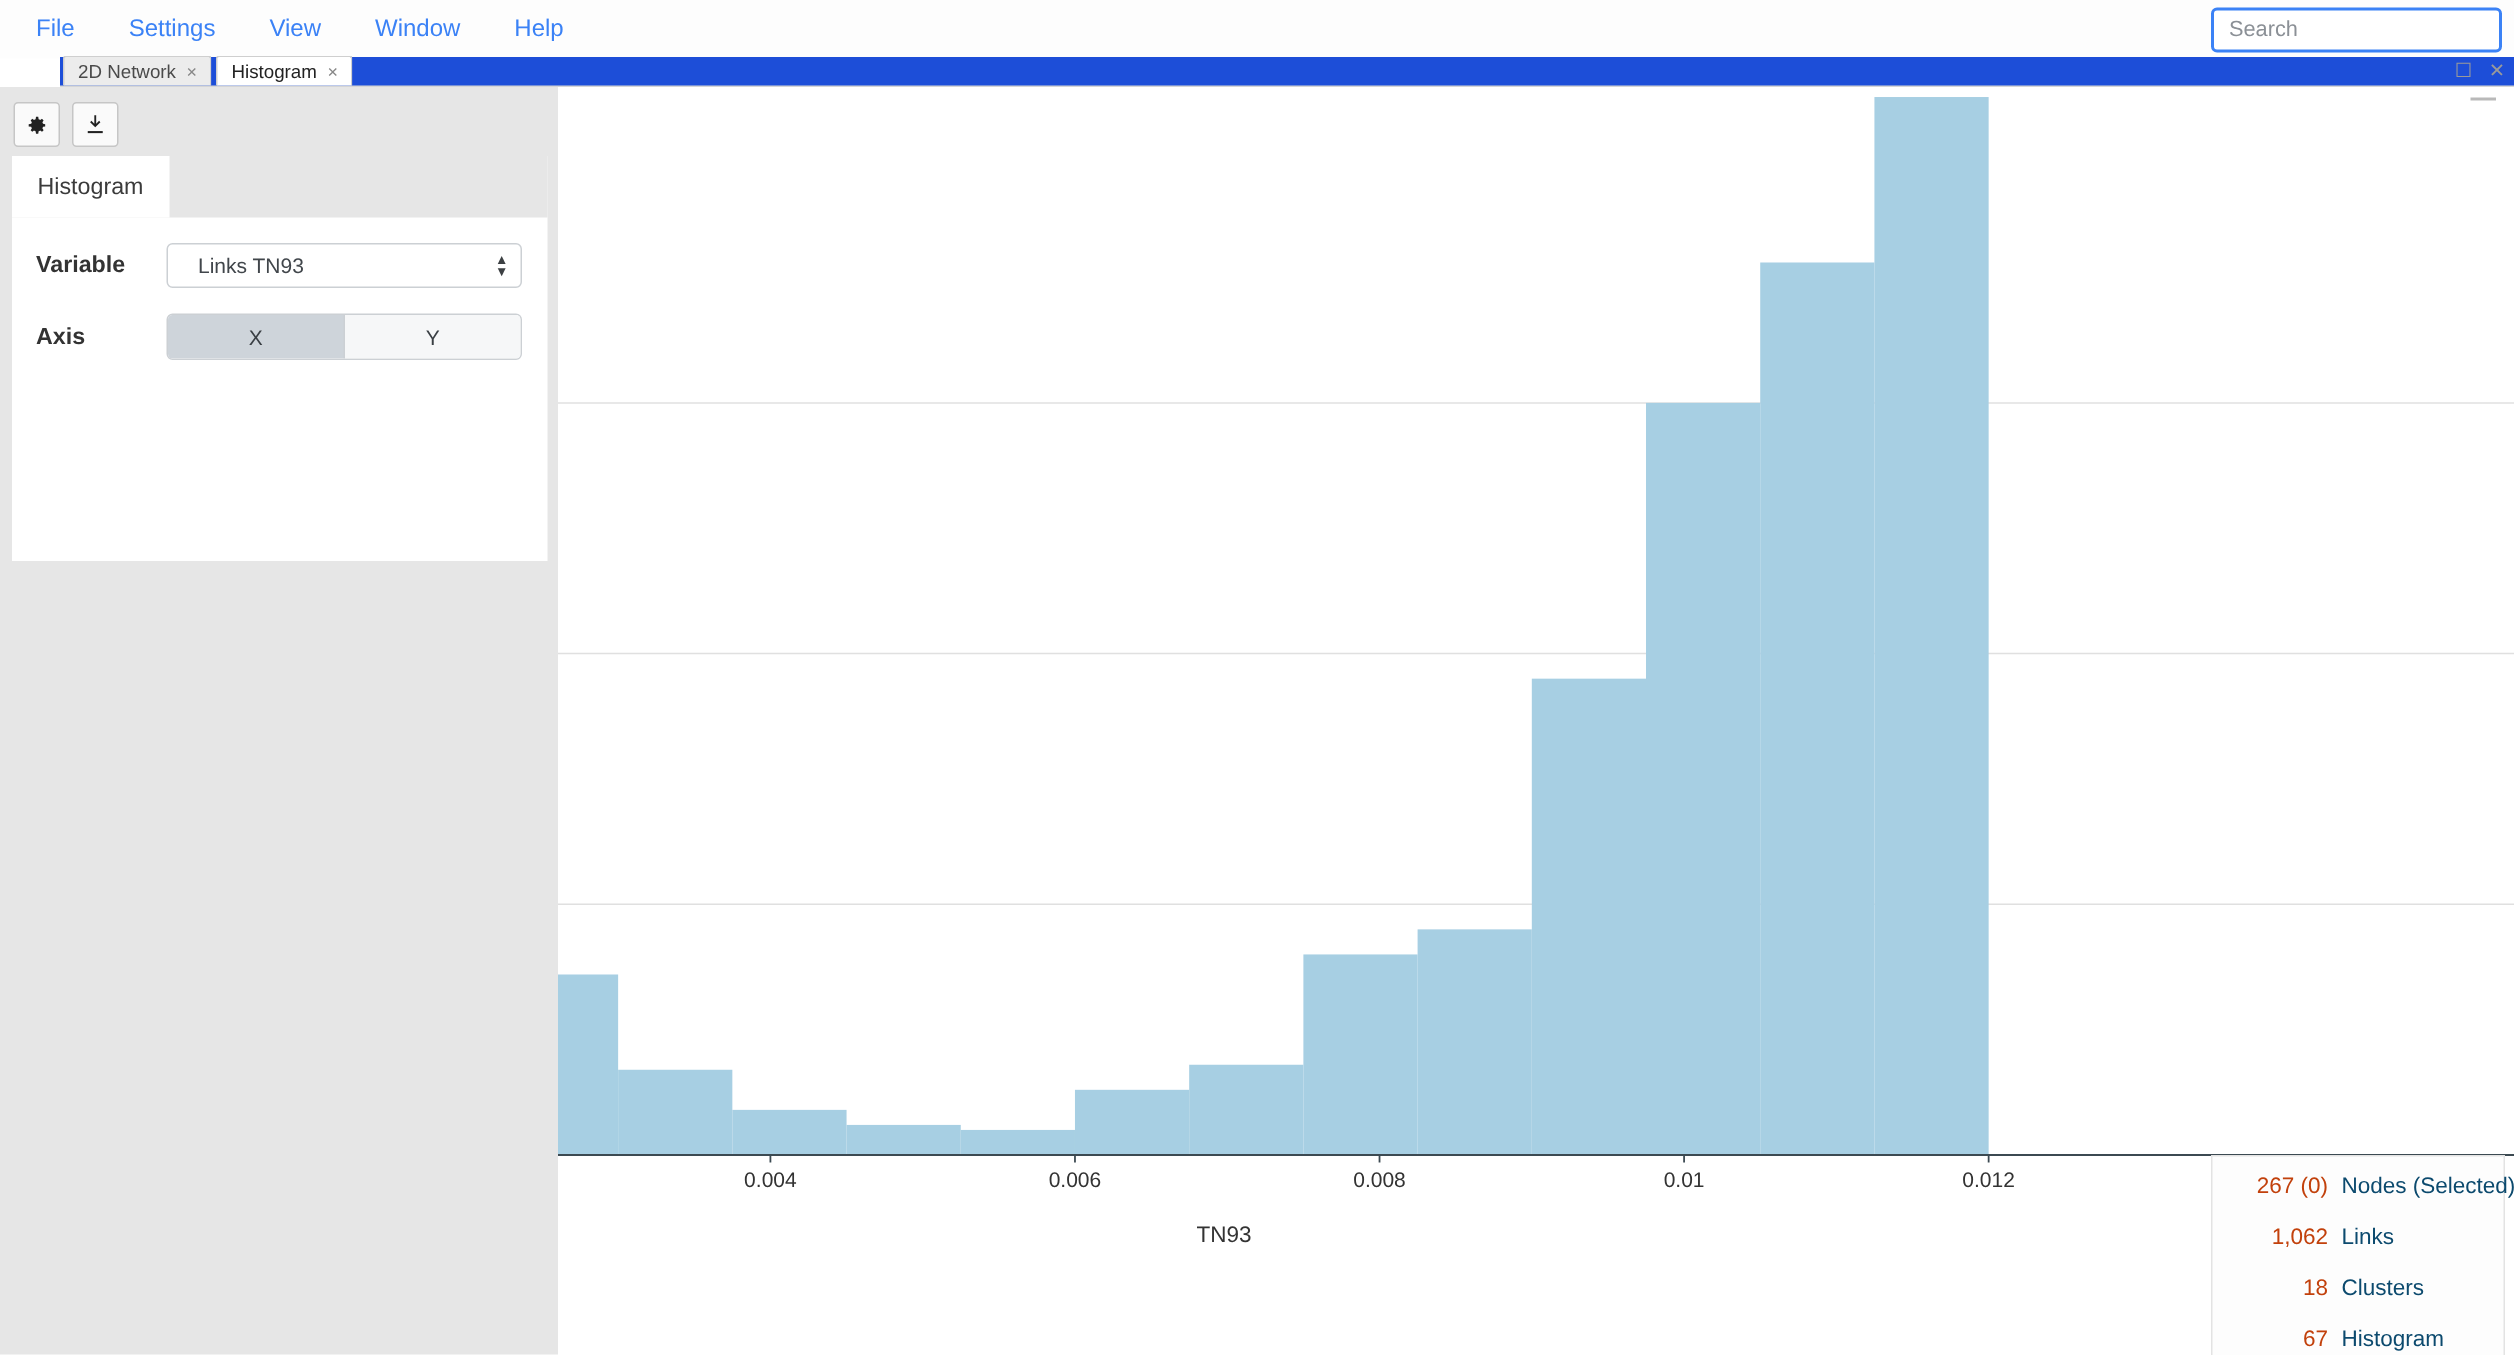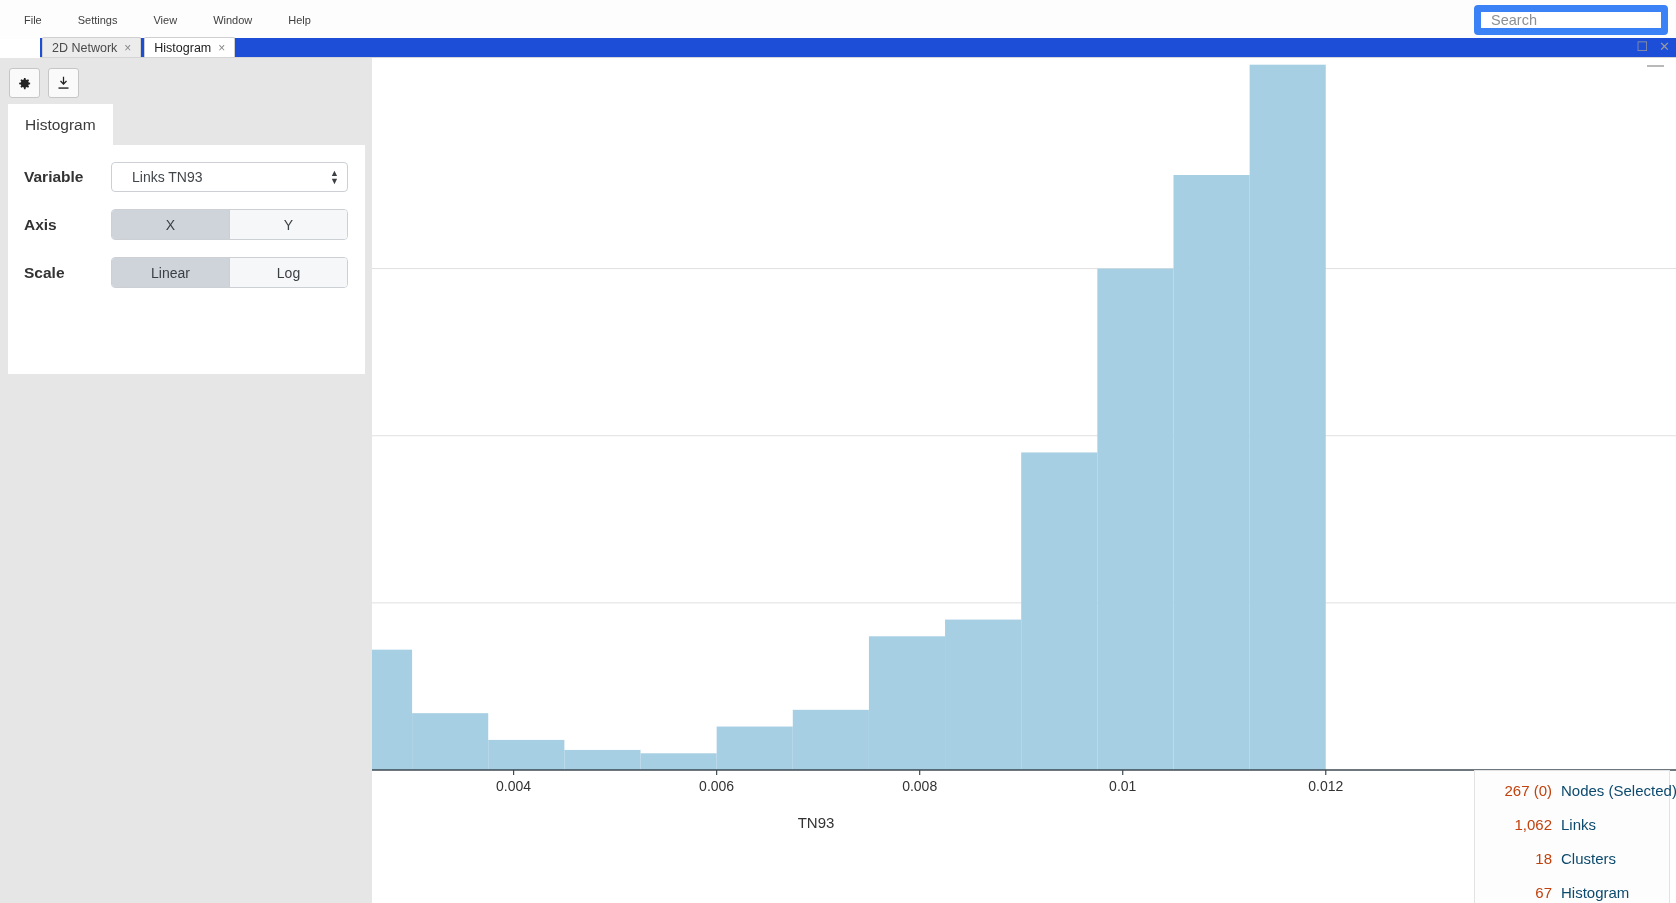--- a/index.html
+++ b/index.html
@@ -10,29 +10,29 @@
     overflow: hidden;
   }
 
   
   #menubar {
     position: absolute; top: 0; left: 0; width: 1676px; height: 39px;
     background: #fdfdfd;
     display: flex; align-items: center;
   }
   .menu-item {
-    font-size: 11px; color: #404040; padding: 4px 16px; margin-left: 4px;
+    font-size: 16px; color: #3b82f6; padding: 4px 16px; margin-left: 4px;
     cursor: default; white-space: nowrap;
   }
   .menu-item:first-child { margin-left: 8px; }
 
   #search-input {
     position: absolute; right: 8px; top: 5px;
     width: 194px; height: 30px;
-    border: 7px solid #3b82f6; border-radius: 4px;
+    border: 2px solid #3b82f6; border-radius: 4px;
     background: #fff; font-size: 14.5px; color: #495057;
     padding: 0 10px; outline: none;
     font-family: "Liberation Sans", sans-serif;
   }
   #search-input::placeholder { color: #8b9096; }
 
   
   #tabstrip {
     position: absolute; top: 38px; left: 0; width: 1676px; height: 20px;
     background: #1d4ed8;
@@ -262,27 +262,20 @@
     </div>
 
     <div class="form-row">
       <div class="form-label">Axis</div>
       <div class="btn-group">
         <div class="tgl on">X</div>
         <div class="tgl">Y</div>
       </div>
     </div>
 
-    <div class="form-row">
-      <div class="form-label">Scale</div>
-      <div class="btn-group">
-        <div class="tgl on">Linear</div>
-        <div class="tgl">Log</div>
-      </div>
-    </div>
   </div>
 </div>
 
 <div id="stats-box">
   <div class="stat-row">
     <span class="stat-num">267 (0)</span>
     <span class="stat-lbl">Nodes (Selected)</span>
   </div>
   <div class="stat-row">
     <span class="stat-num">1,062</span>

